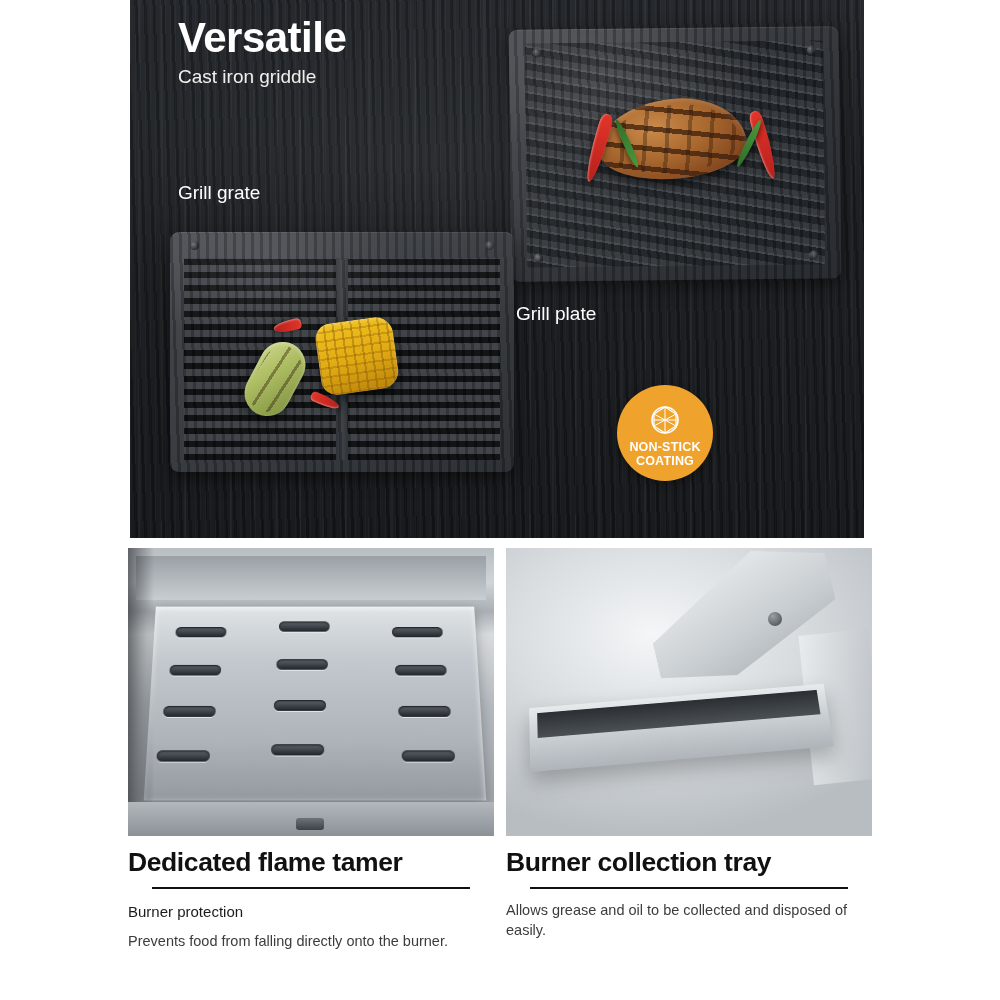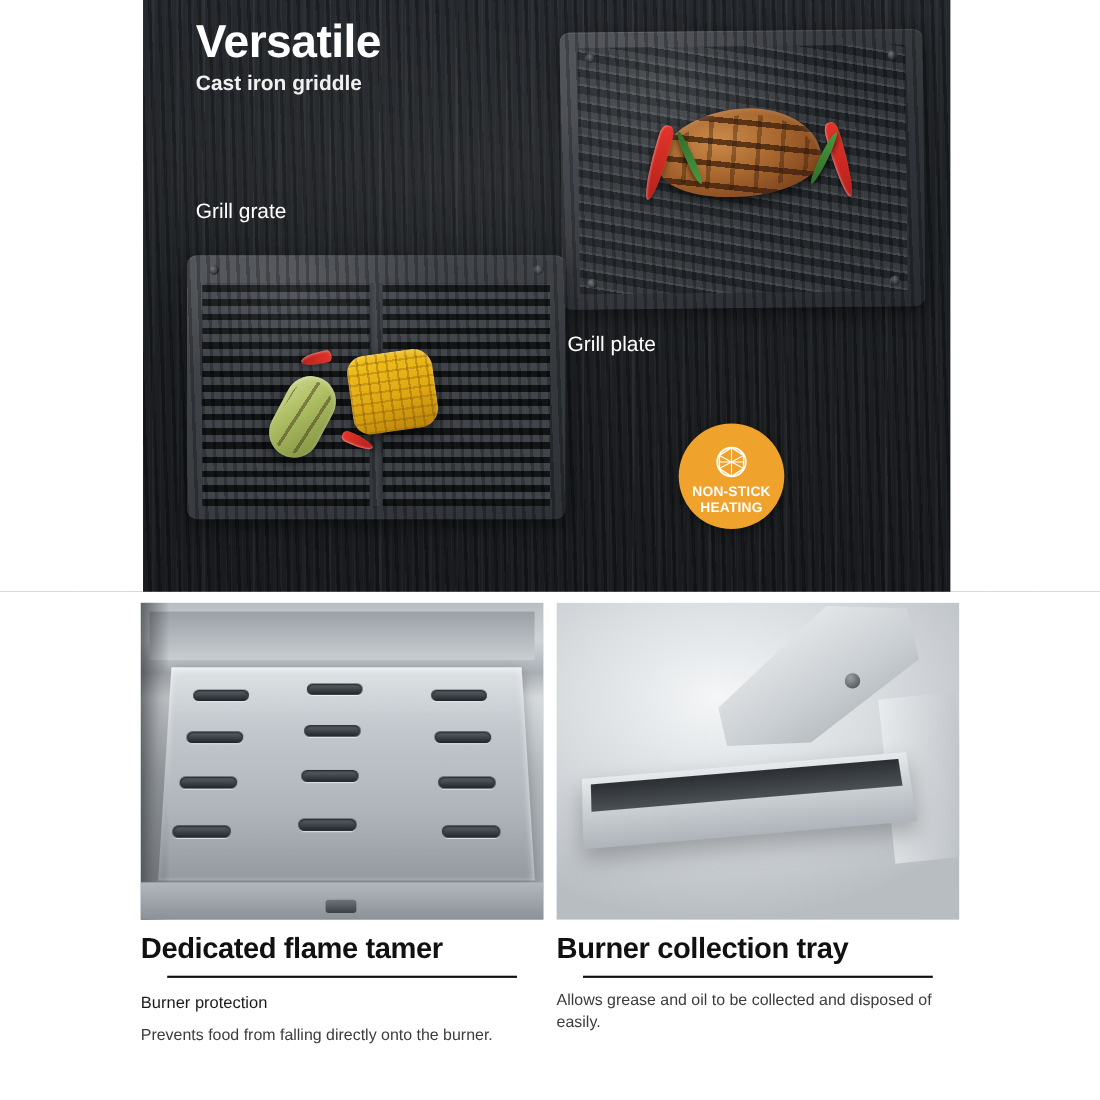--- a/index.html
+++ b/index.html
@@ -41,21 +41,21 @@
   .hero-mask-l { left: 0; }
   .hero-mask-r { right: 0; width: 136px; }
 
   .hero-title {
     position: absolute; left: 178px; top: 14px;
     font-size: 42px; font-weight: bold; color: #ffffff; letter-spacing: -0.5px;
     z-index: 7;
   }
   .hero-sub {
     position: absolute; left: 178px; top: 66px;
-    font-size: 19px; color: #f0f0f0; font-weight: 700; z-index: 7;
+    font-size: 19px; color: #f0f0f0; font-weight: 400; z-index: 7;
   }
   .label-grate {
     position: absolute; left: 178px; top: 182px;
     font-size: 19px; color: #ffffff; z-index: 7;
   }
   .label-plate {
     position: absolute; left: 516px; top: 303px;
     font-size: 19px; color: #ffffff; z-index: 7;
   }
 
@@ -298,21 +298,21 @@
     <div class="chili c4"></div>
 
     <div class="badge b1">
       <span class="bicon">
         <svg width="40" height="40" viewBox="0 0 40 40">
           <circle cx="20" cy="20" r="13" fill="none" stroke="#ffffff" stroke-width="1.6"></circle>
           <polygon points="20,7 31,14 31,26 20,33 9,26 9,14" fill="none" stroke="#ffffff" stroke-width="1.3"></polygon>
           <path d="M20 7 L20 33 M9 14 L31 26 M31 14 L9 26 M9 20 L31 20" stroke="#ffffff" stroke-width="1"></path>
         </svg>
       </span>
-      <span class="btext"><span>NON-STICK</span><br><span>HEATING</span></span>
+      <span class="btext"><span>NON-STICK</span><br><span>COATING</span></span>
     </div>
 
 
     <div class="hero-title">Versatile</div>
     <div class="hero-sub">Cast iron griddle</div>
     <div class="label-grate">Grill grate</div>
     <div class="label-plate">Grill plate</div>
   </div>
   <div class="hero-mask-l"></div>
   <div class="hero-mask-r"></div>

